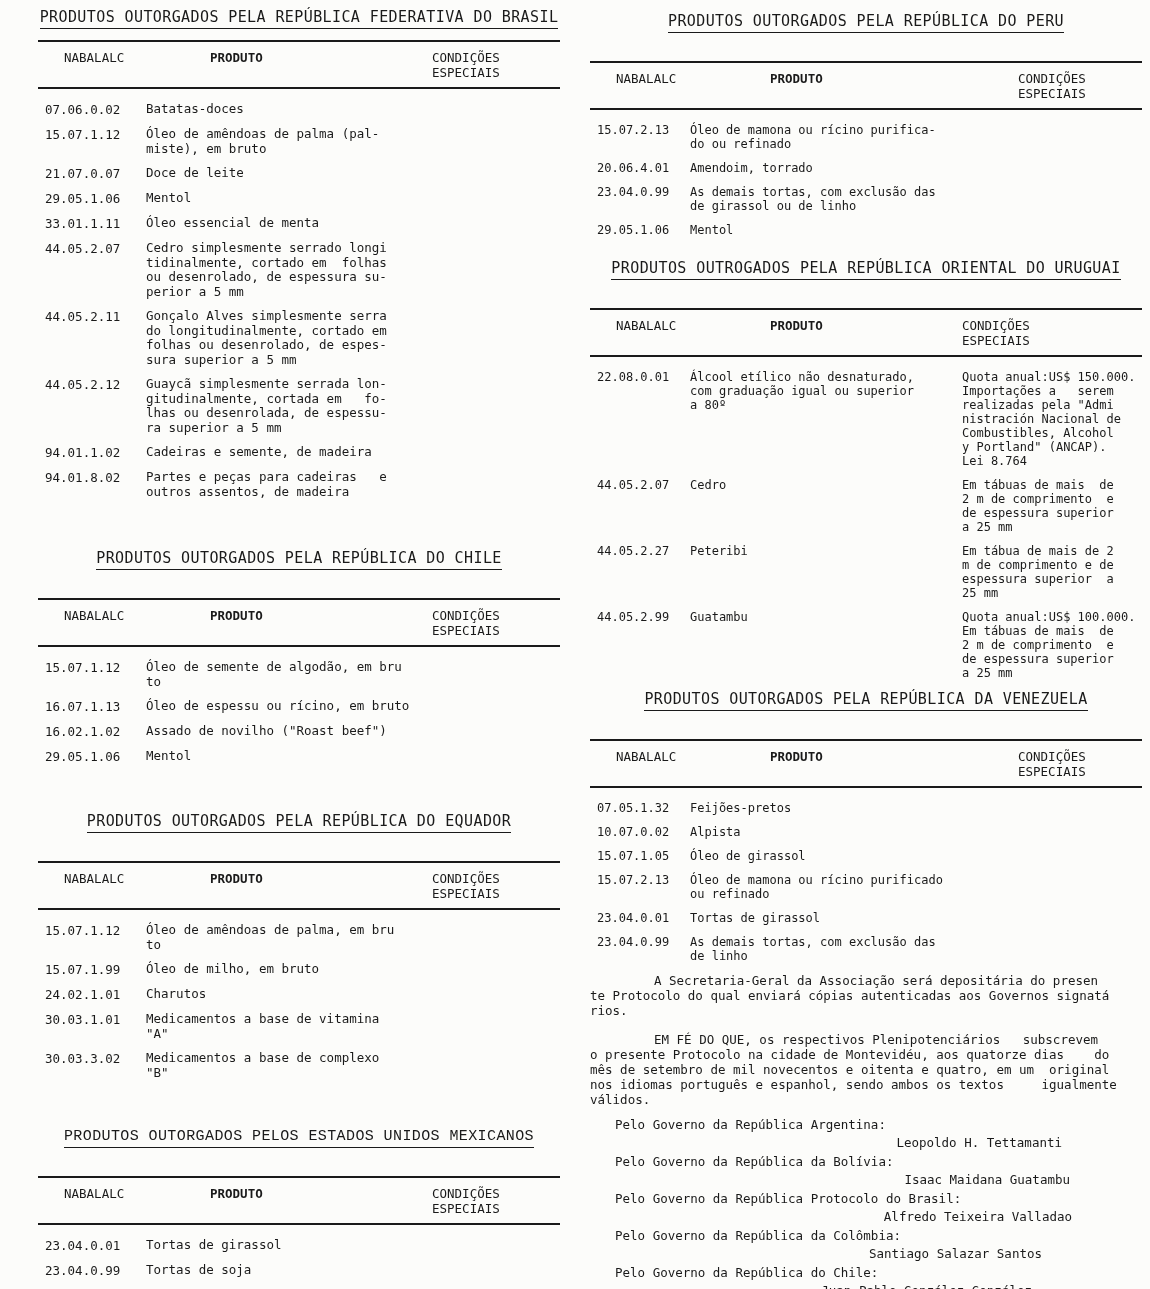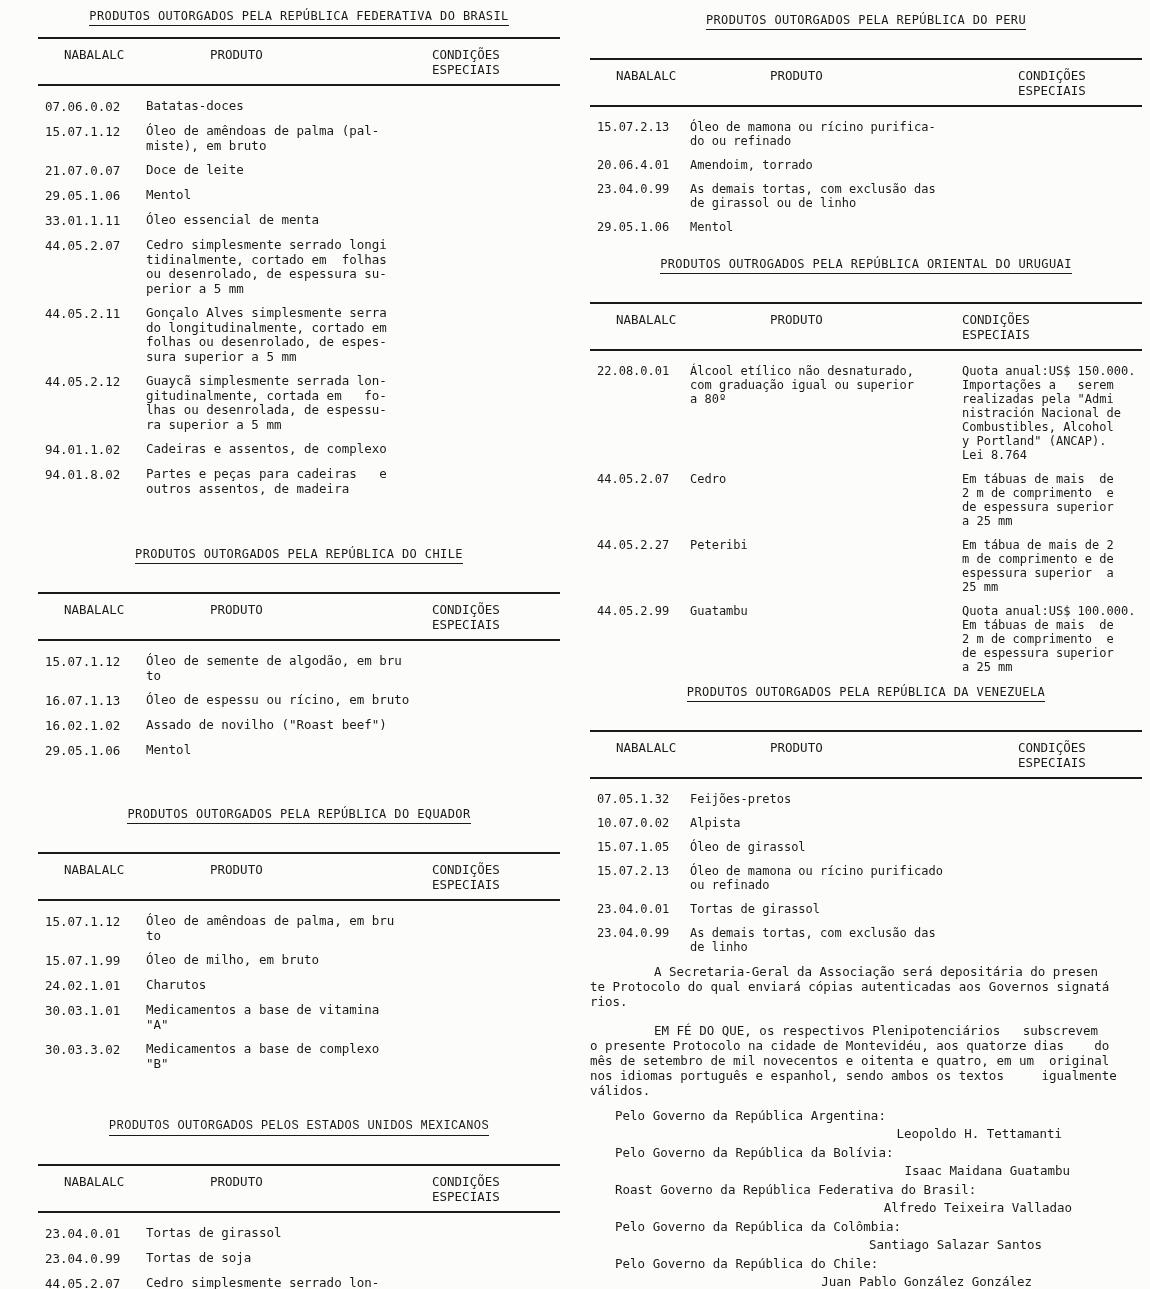--- a/index.html
+++ b/index.html
@@ -17,21 +17,21 @@
   .col-left  { left: 38px;  width: 522px; }
   .col-right { left: 590px; width: 552px; }
 
   .sec-title { text-align: center; }
   .sec-title span {
     display: inline-block;
     border-bottom: 1.6px solid #1a1a1a;
     padding-bottom: 2px;
     letter-spacing: 0.4px;
     white-space: nowrap;
-    font-size: 12px;
+    font-size: 15px;
   }
   
   .mt-brasil    { margin-top: 8px; }
   .mt-chile     { margin-top: 50px; }
   .mt-equador   { margin-top: 48px; }
   .mt-mexico    { margin-top: 48px; font-family: Liberation Mono, monospace; }
   .mt-peru      { margin-top: 12px; }
   .mt-uruguai   { margin-top: 22px; }
   .mt-venezuela { margin-top: 6px; }
 
@@ -42,21 +42,21 @@
   .thead, .row { display: grid; }
   .t-left  .thead, .t-left  .row { grid-template-columns: 108px 286px 1fr; }
   .t-right .thead, .t-right .row { grid-template-columns: 100px 272px 1fr; }
 
   .thead {
     padding: 8px 0 7px 0;
     border-bottom: 2px solid #1a1a1a;
     line-height: 15px;
   }
   .h-code { padding-left: 26px; }
-  .h-prod { padding-left: 64px; }
+  .h-prod { padding-left: 64px; font-weight: bold; }
   .t-right .h-prod { padding-left: 80px; }
   .h-cond { white-space: pre-line; }
   .cond-shift .h-cond { padding-left: 56px; }
 
   .rows { padding-top: 13px; }
   .row { margin-bottom: 10px; }
   .c-code { padding-left: 7px; white-space: nowrap; }
   .c-prod, .c-cond { white-space: pre-wrap; line-height: 14.5px; }
   .t-right .c-prod, .t-right .c-cond { font-size: 12px; line-height: 14px; }
   .t-right .c-code { font-size: 12px; }
@@ -154,21 +154,21 @@
             <div class="c-code">44.05.2.12</div>
             <div class="c-prod">Guaycã simplesmente serrada lon-
 gitudinalmente, cortada em   fo-
 lhas ou desenrolada, de espessu-
 ra superior a 5 mm</div>
             <div class="c-cond"></div>
           </div>
 
           <div class="row">
             <div class="c-code">94.01.1.02</div>
-            <div class="c-prod">Cadeiras e assentos, de complexo</div>
+            <div class="c-prod">Cadeiras e semente, de madeira</div>
             <div class="c-cond"></div>
           </div>
 
           <div class="row">
             <div class="c-code">94.01.8.02</div>
             <div class="c-prod">Partes e peças para cadeiras   e
 outros assentos, de madeira</div>
             <div class="c-cond"></div>
           </div>
         </div>
@@ -477,21 +477,21 @@
         <div class="sig-label">Pelo Governo da República Argentina:</div>
         <div class="sig-name">Leopoldo H. Tettamanti</div>
       </div>
 
       <div class="sig">
         <div class="sig-label">Pelo Governo da República da Bolívia:</div>
         <div class="sig-name">Isaac Maidana Guatambu</div>
       </div>
 
       <div class="sig">
-        <div class="sig-label">Roast Governo da República Federativa do Brasil:</div>
+        <div class="sig-label">Pelo Governo da República Protocolo do Brasil:</div>
         <div class="sig-name">Alfredo Teixeira Valladao</div>
       </div>
 
       <div class="sig">
         <div class="sig-label">Pelo Governo da República da Colômbia:</div>
         <div class="sig-name">Santiago Salazar Santos</div>
       </div>
 
       <div class="sig">
         <div class="sig-label">Pelo Governo da República do Chile:</div>

